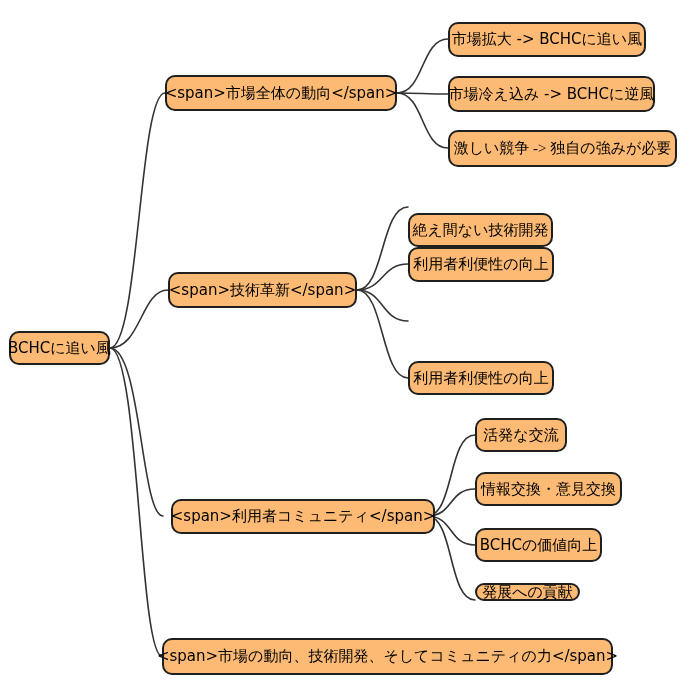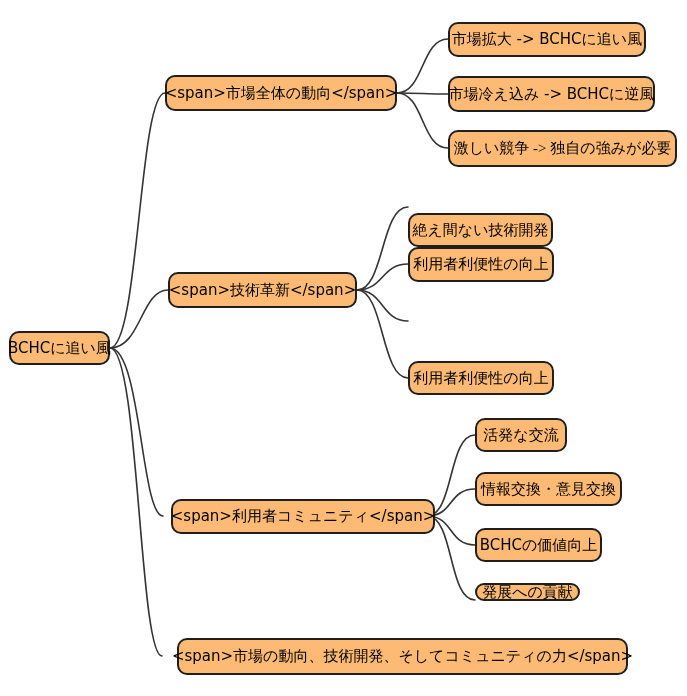--- a/index.html
+++ b/index.html
@@ -76,15 +76,15 @@
   <div class="node" style="left:408px; top:190px; width:145px; height:34px;margin-top:23px;">絶え間ない技術開発</div>
   <div class="node" style="left:408px; top:247px; width:146px; height:35px;">利用者利便性の向上</div>
   <div class="node" style="left:408px; top:361px; width:146px; height:34px;">利用者利便性の向上</div>
 
   <div class="node" style="left:163px; top:499px; width:264px; height:35px;margin-left:8px;">&lt;span&gt;利用者コミュニティ&lt;/span&gt;</div>
   <div class="node" style="left:475px; top:418px; width:92px;  height:34px;">活発な交流</div>
   <div class="node" style="left:475px; top:472px; width:147px; height:34px;">情報交換・意見交換</div>
   <div class="node" style="left:475px; top:528px; width:127px; height:34px;">BCHCの価値向上</div>
   <div class="node" style="left:475px; top:583px; width:105px; height:18px;">発展への貢献</div>
 
-  <div class="node" style="left:162px; top:638px; width:451px; height:37px;margin-left:15px;">&lt;span&gt;市場の動向、技術開発、そしてコミュニティの力&lt;/span&gt;</div>
+  <div class="node" style="left:162px; top:638px; width:451px; height:37px;">&lt;span&gt;市場の動向、技術開発、そしてコミュニティの力&lt;/span&gt;</div>
 
 </div>
 
 </body></html>

